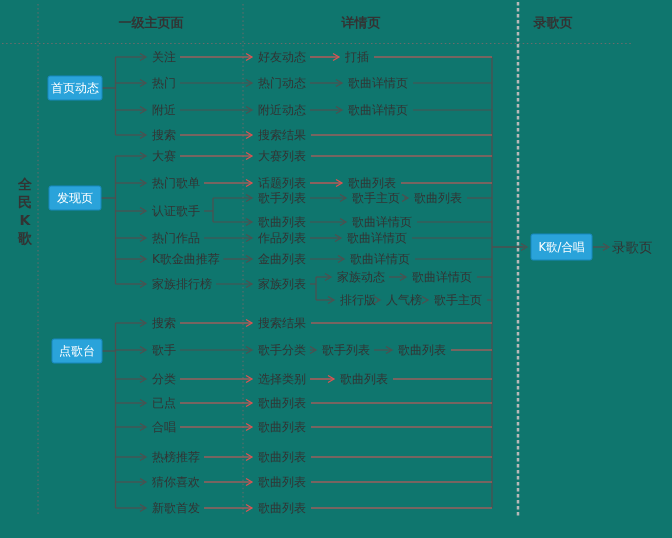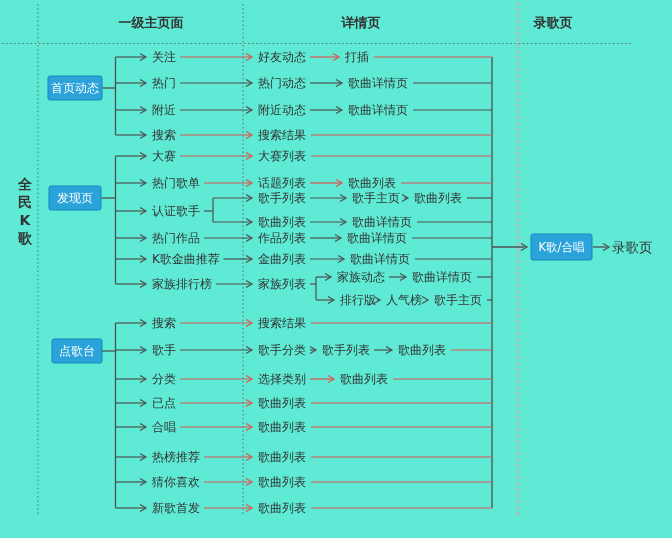--- a/index.html
+++ b/index.html
@@ -1,17 +1,17 @@
 <!DOCTYPE html>
 <html><head>
 <meta charset="utf-8">
 <title>Diagram</title>
 <style>
   html,body{margin:0;padding:0;background:#ffffff;}
-  #stage{position:relative;width:672px;height:538px;background:#5eead4;overflow:hidden;}
+  #stage{position:relative;width:672px;height:538px;background:#0f766e;overflow:hidden;}
   svg text{font-family:"DejaVu Sans",sans-serif;}
 </style>
 </head>
 <body>
 
 <div id="stage">
   <svg id="diagram" width="672" height="538" viewBox="0 0 672 538" xmlns="http://www.w3.org/2000/svg">
       <line x1="38" y1="4" x2="38" y2="516" stroke="#6b6b6b" stroke-width="1" stroke-dasharray="1.5,2.6"></line>
       <line x1="243" y1="4" x2="243" y2="516" stroke="#6b6b6b" stroke-width="1" stroke-dasharray="1.5,2.6"></line>
       <line x1="518" y1="2" x2="518" y2="516" stroke="#b8b8b8" stroke-width="2.5" stroke-dasharray="3.5,2.5"></line>

